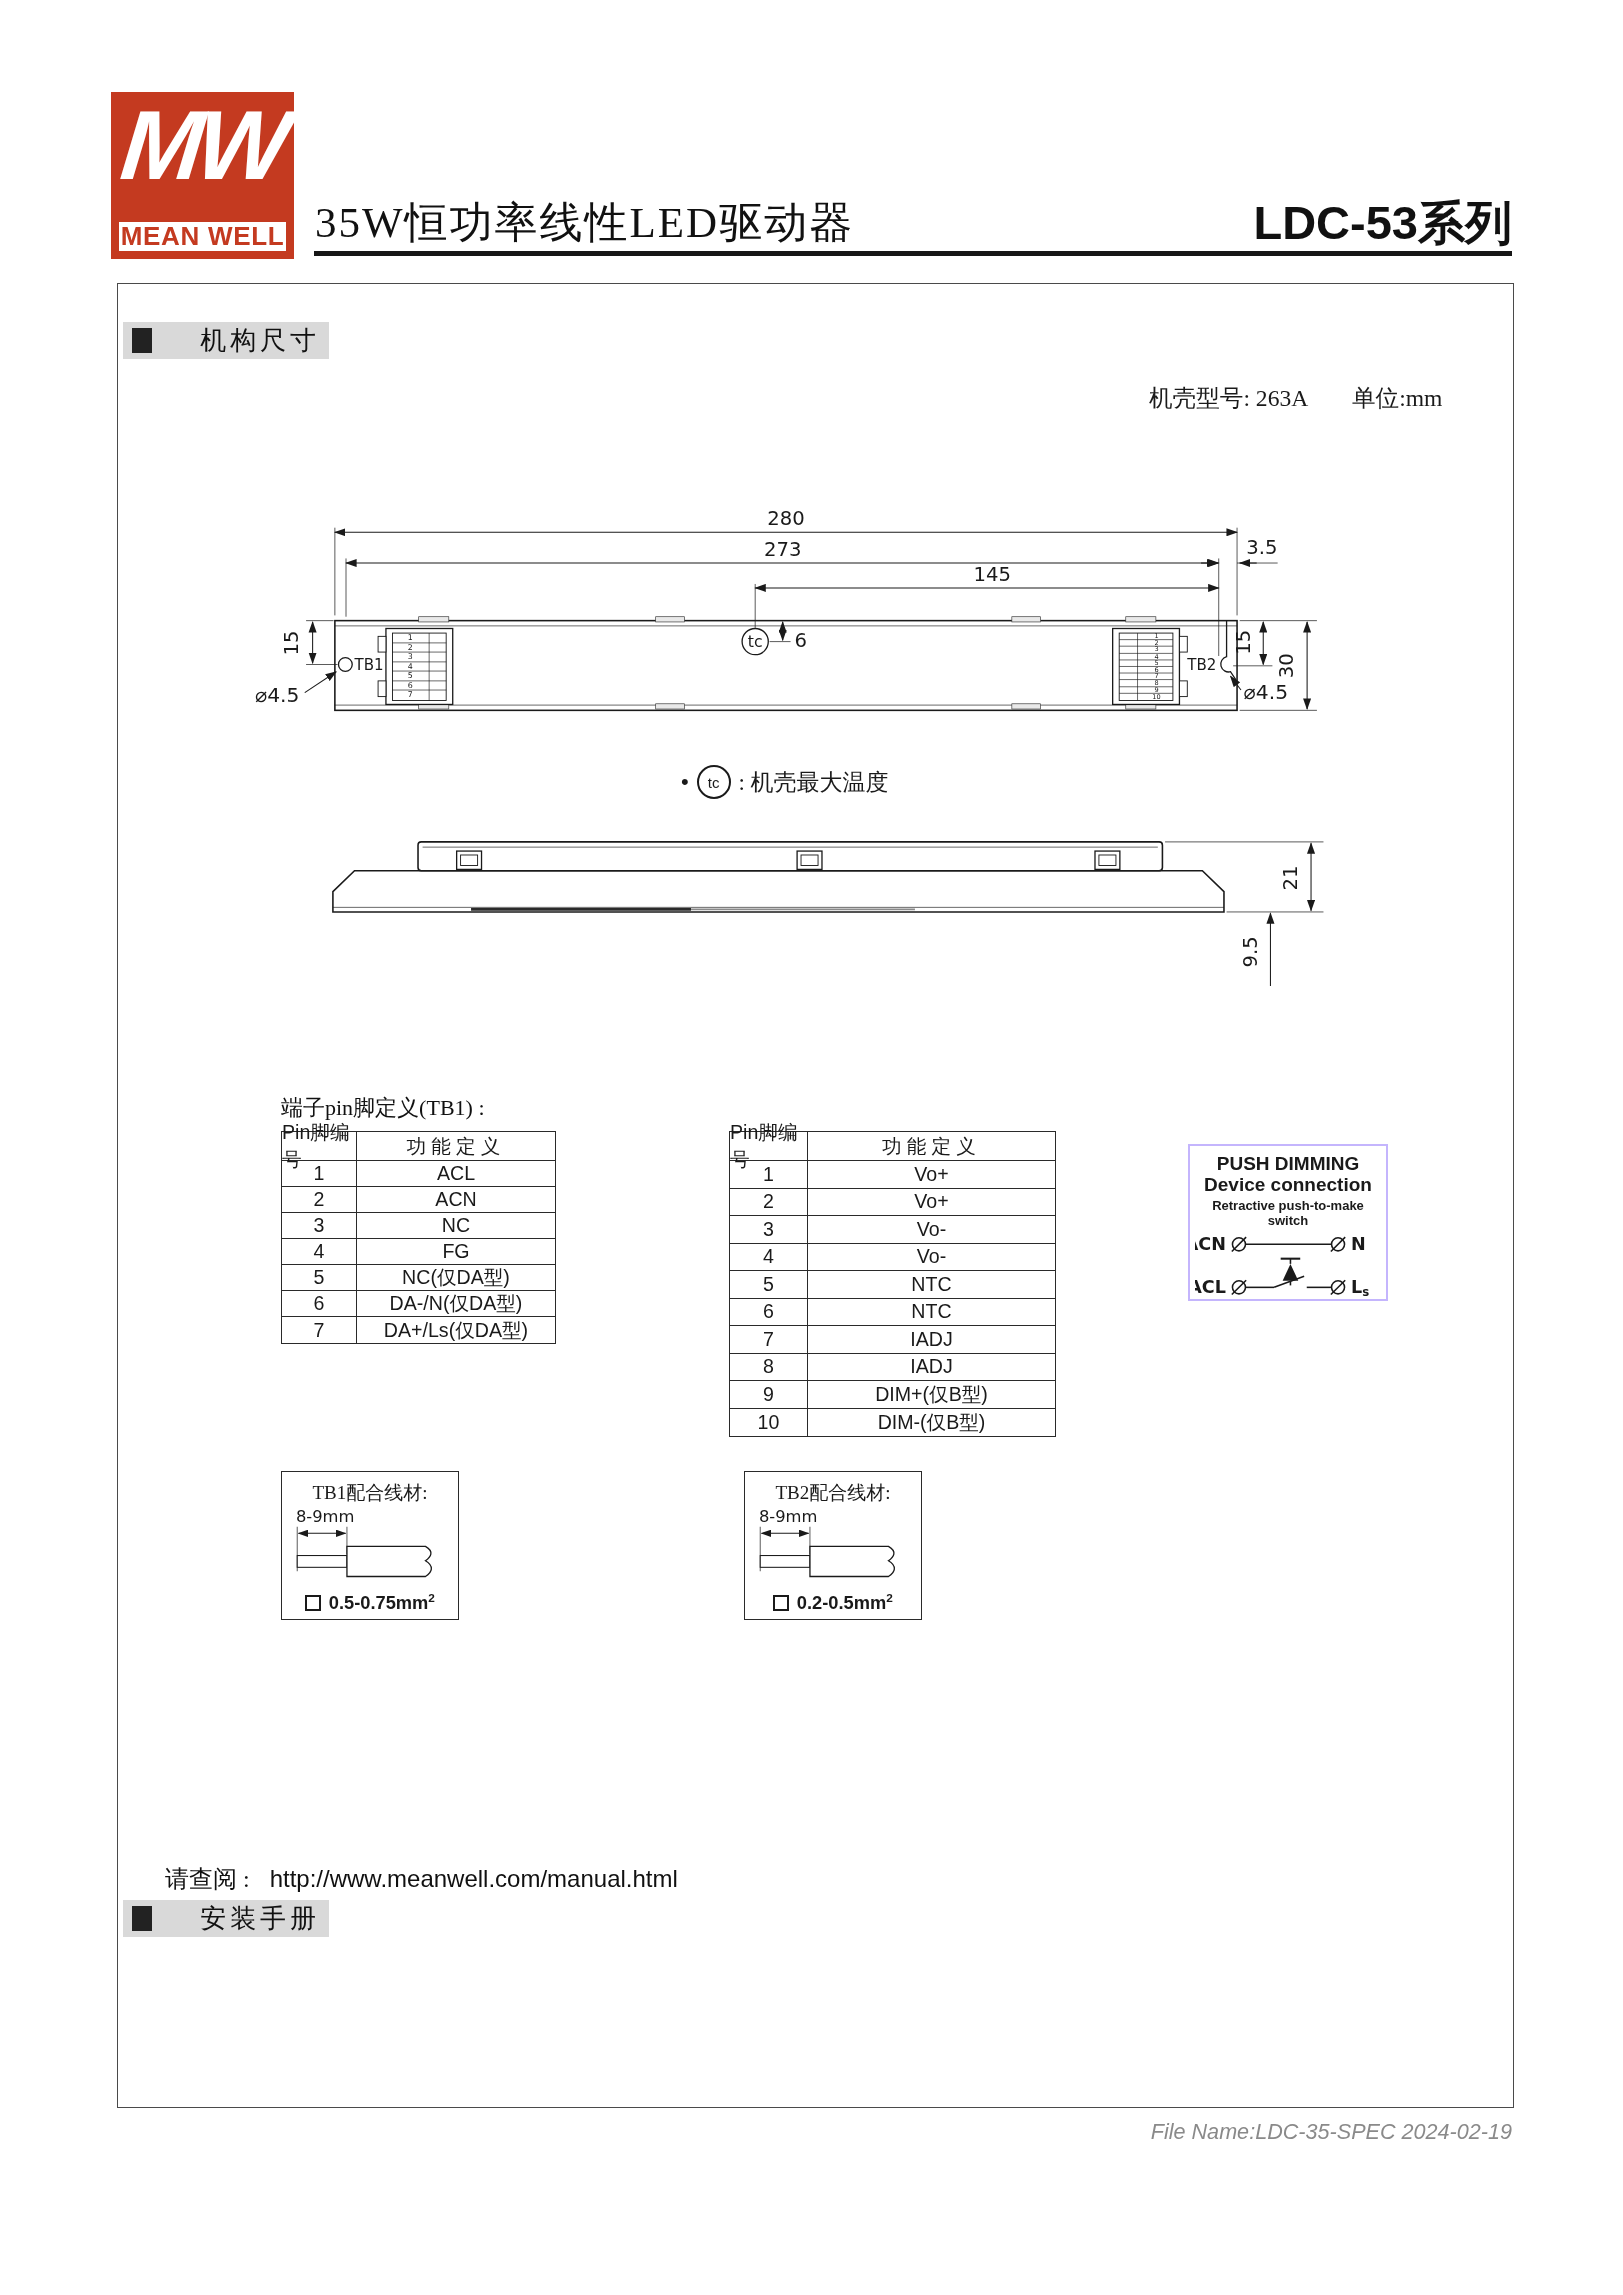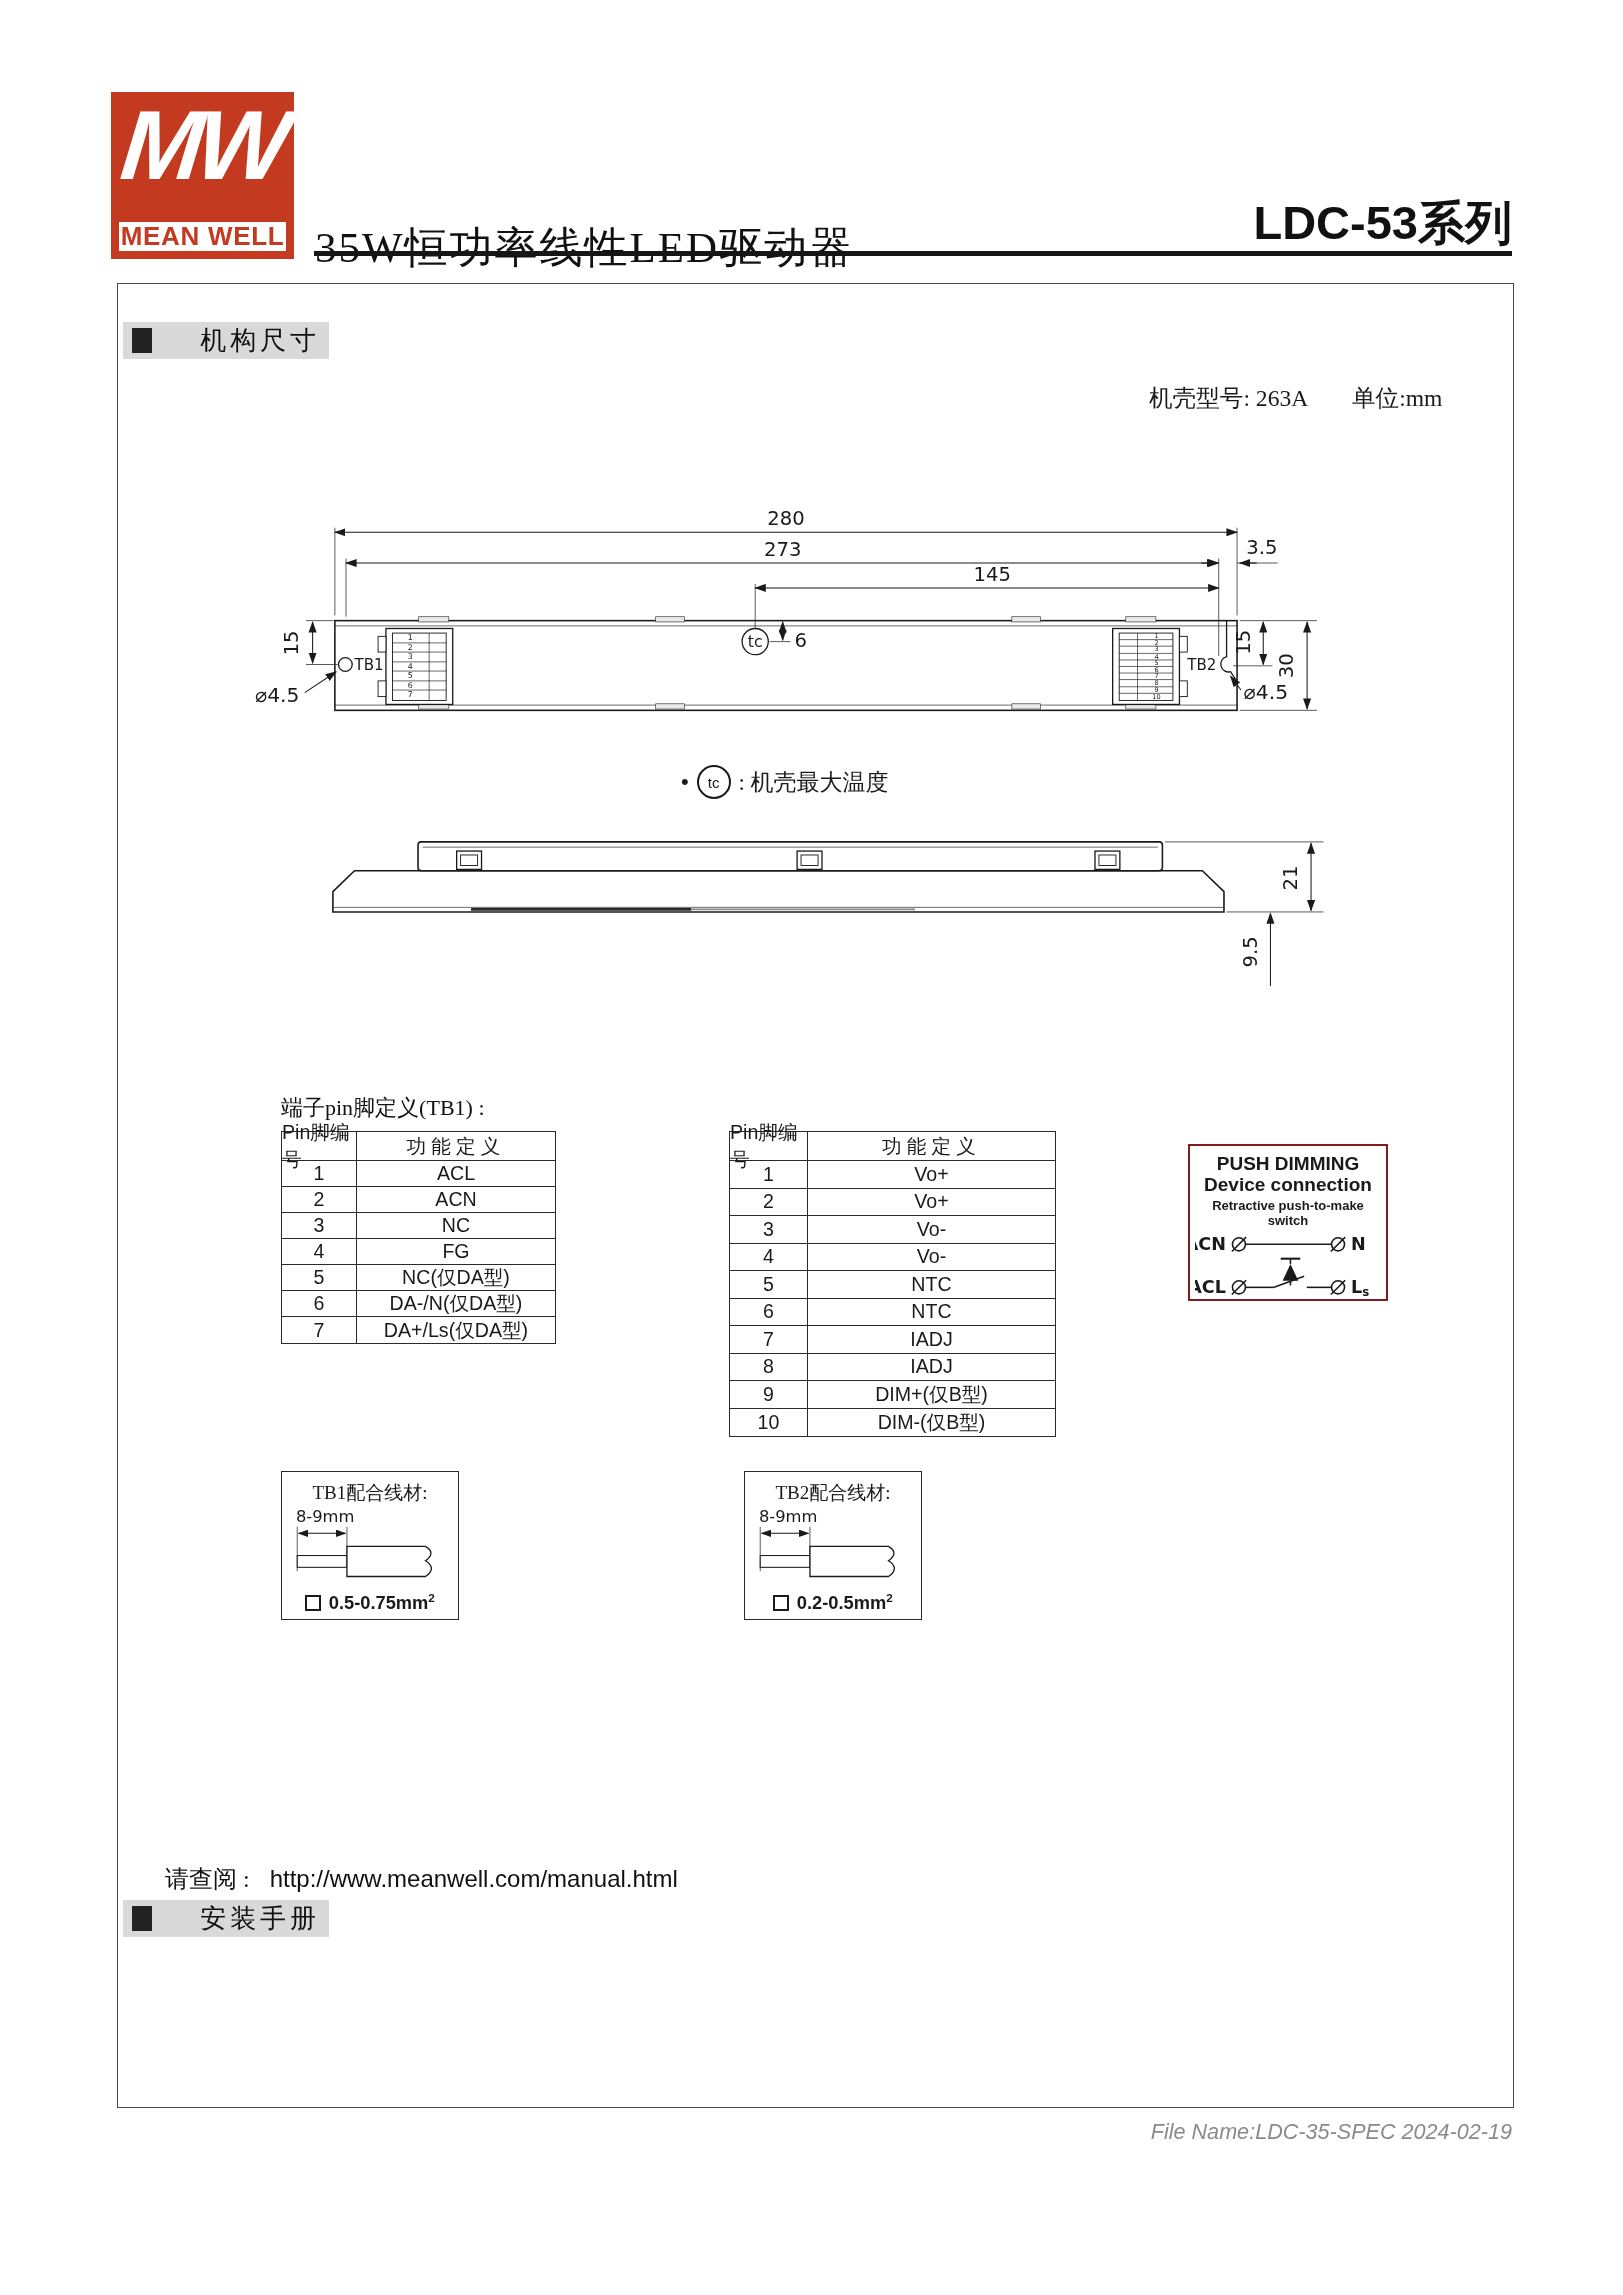--- a/index.html
+++ b/index.html
@@ -8,21 +8,21 @@
   .abs{position:absolute;}
   .cn{font-family:"Liberation Serif","DejaVu Serif",serif;}
 
   
   .logo{left:111px;top:92px;width:183px;height:167px;background:#c43a20;}
   .logo-mw{position:absolute;top:-2.6px;left:0;width:100%;text-align:center;color:#fff;
            font-weight:bold;font-style:italic;font-size:98px;letter-spacing:-6.5px;transform:skewX(-6deg);}
   .logo-strip{position:absolute;left:7.9px;right:7.9px;bottom:7.9px;height:29px;background:#fff;
               display:flex;align-items:center;justify-content:center;}
   .logo-strip span{color:#c43a20;font-weight:bold;font-size:26px;letter-spacing:0.7px;}
-  .doc-title{left:315px;top:194px;font-size:43px;letter-spacing:2px;color:#111;margin-top:25px;}
+  .doc-title{left:315px;top:194px;font-size:43px;letter-spacing:2px;color:#111;}
   .doc-series{top:192px;right:111px;font-size:47px;font-weight:bold;color:#111;}
   .header-rule{left:314px;top:251px;width:1198px;height:5.2px;background:#161616;}
 
   
   .content-box{left:117px;top:283px;width:1395px;height:1823px;border:1.3px solid #4a4a4a;}
   .sec-head{height:37px;background:#d9d9d9;display:flex;align-items:center;padding:0 9.2px;gap:10.5px;}
   .sec-head .sq{width:19.6px;height:25px;background:#222;display:inline-block;}
   .sec-head .tx{font-size:26px;letter-spacing:3.9px;color:#111;margin-left:38px;}
   .case-model{left:1149px;top:382px;font-size:23.6px;}
   .unit{left:1352px;top:382px;font-size:23.6px;}
@@ -56,21 +56,21 @@
                    border-right:1.3px solid #2a2a2a;border-bottom:1.3px solid #2a2a2a;font-size:19.6px;}
   .ptable .row>div:last-child{border-right:none;}
   .ptable .row:last-child>div{border-bottom:none;}
   .ptable .hdr{font-size:19.6px;}
   .t1 .c1{width:75px;} .t1 .c2{width:198px;}
   .t1 .row>div{height:26px;} .t1 .row.h>div{height:29px;}
   .t2 .c1{width:78px;} .t2 .c2{width:247px;}
   .t2 .row>div{height:27.5px;} .t2 .row.h>div{height:29px;}
 
   
-  .push-box{left:1188px;top:1144px;width:200px;height:157px;border:2px solid #7f1d1d;
+  .push-box{left:1188px;top:1144px;width:200px;height:157px;border:2px solid #c4b5fd;
             box-sizing:border-box;text-align:center;padding-top:6.5px;}
   .push-box .l1{font-size:19px;font-weight:bold;line-height:21.6px;}
   .push-box .l2{font-size:13px;font-weight:bold;line-height:15px;margin-top:2px;padding:0 4px;}
   svg .cktx{font-size:27px;font-weight:bold;}
   svg .cksub{font-size:18px;font-weight:bold;}
 
   
   .wire-box{width:178px;height:149px;border:1.3px solid #2a2a2a;box-sizing:border-box;}
   .wire-box .wt{text-align:center;margin-top:7.9px;font-size:19px;}
   .wire-box svg{display:block;margin:1.3px auto 0 auto;}

